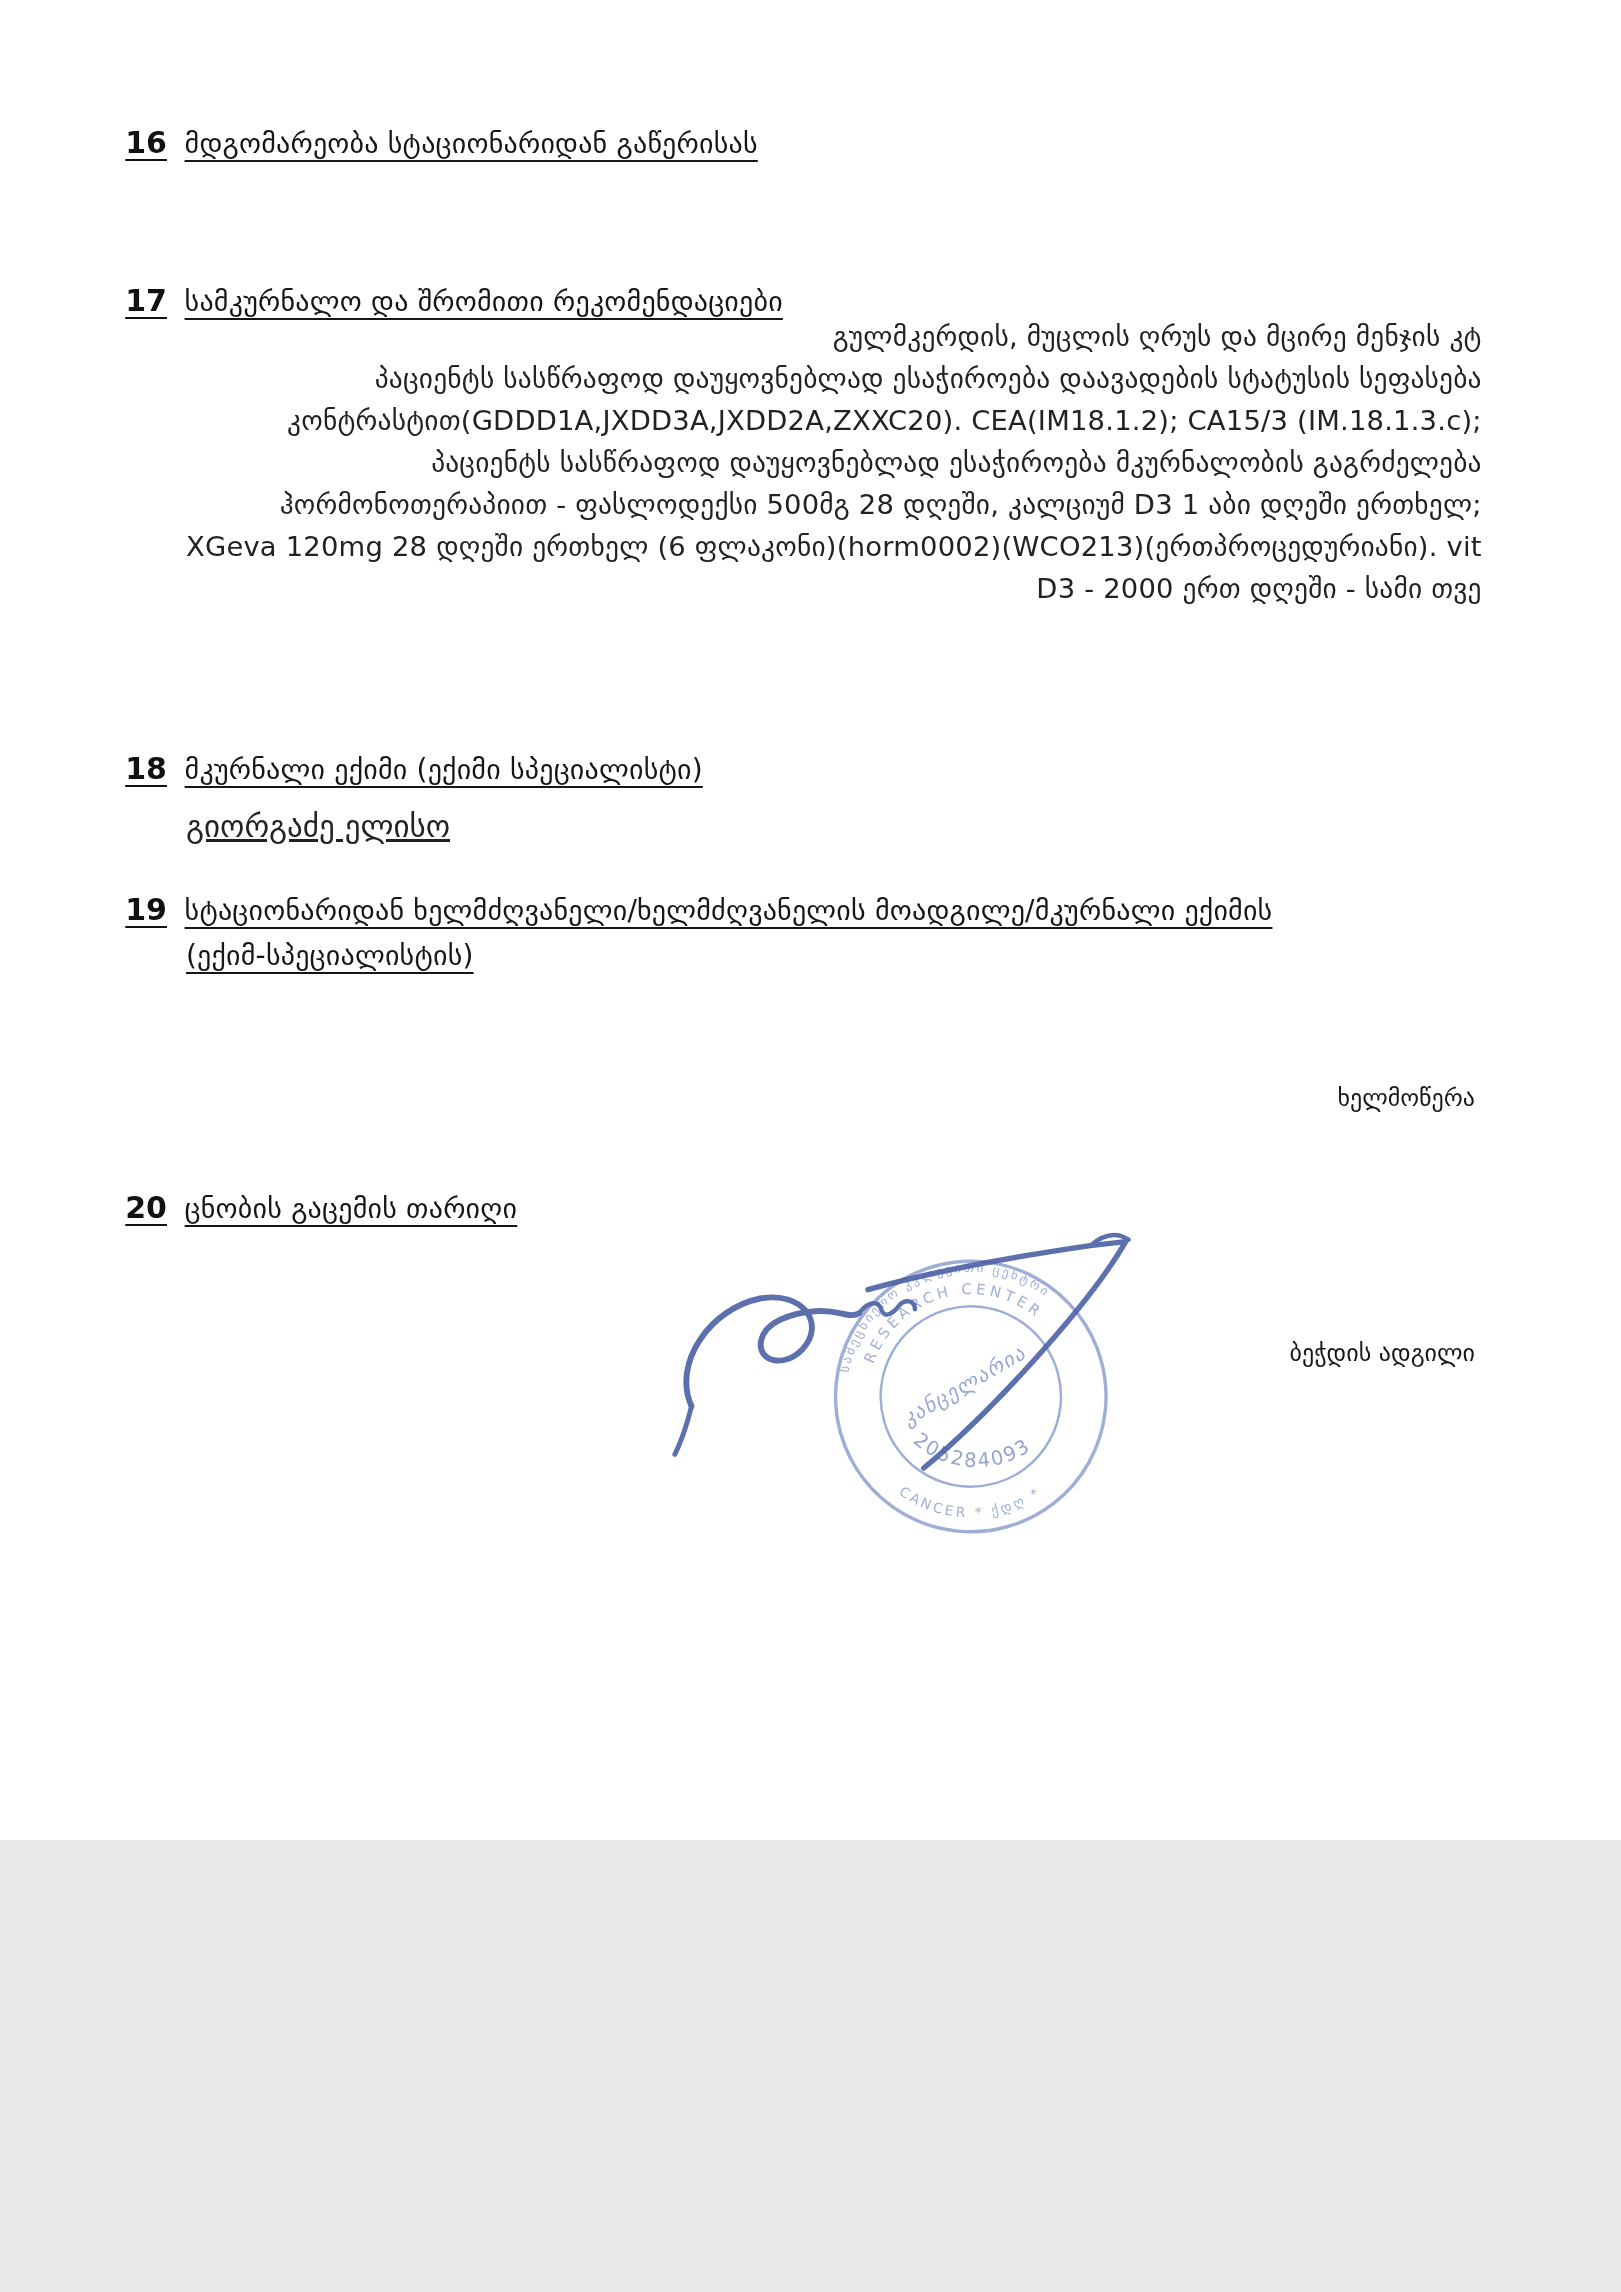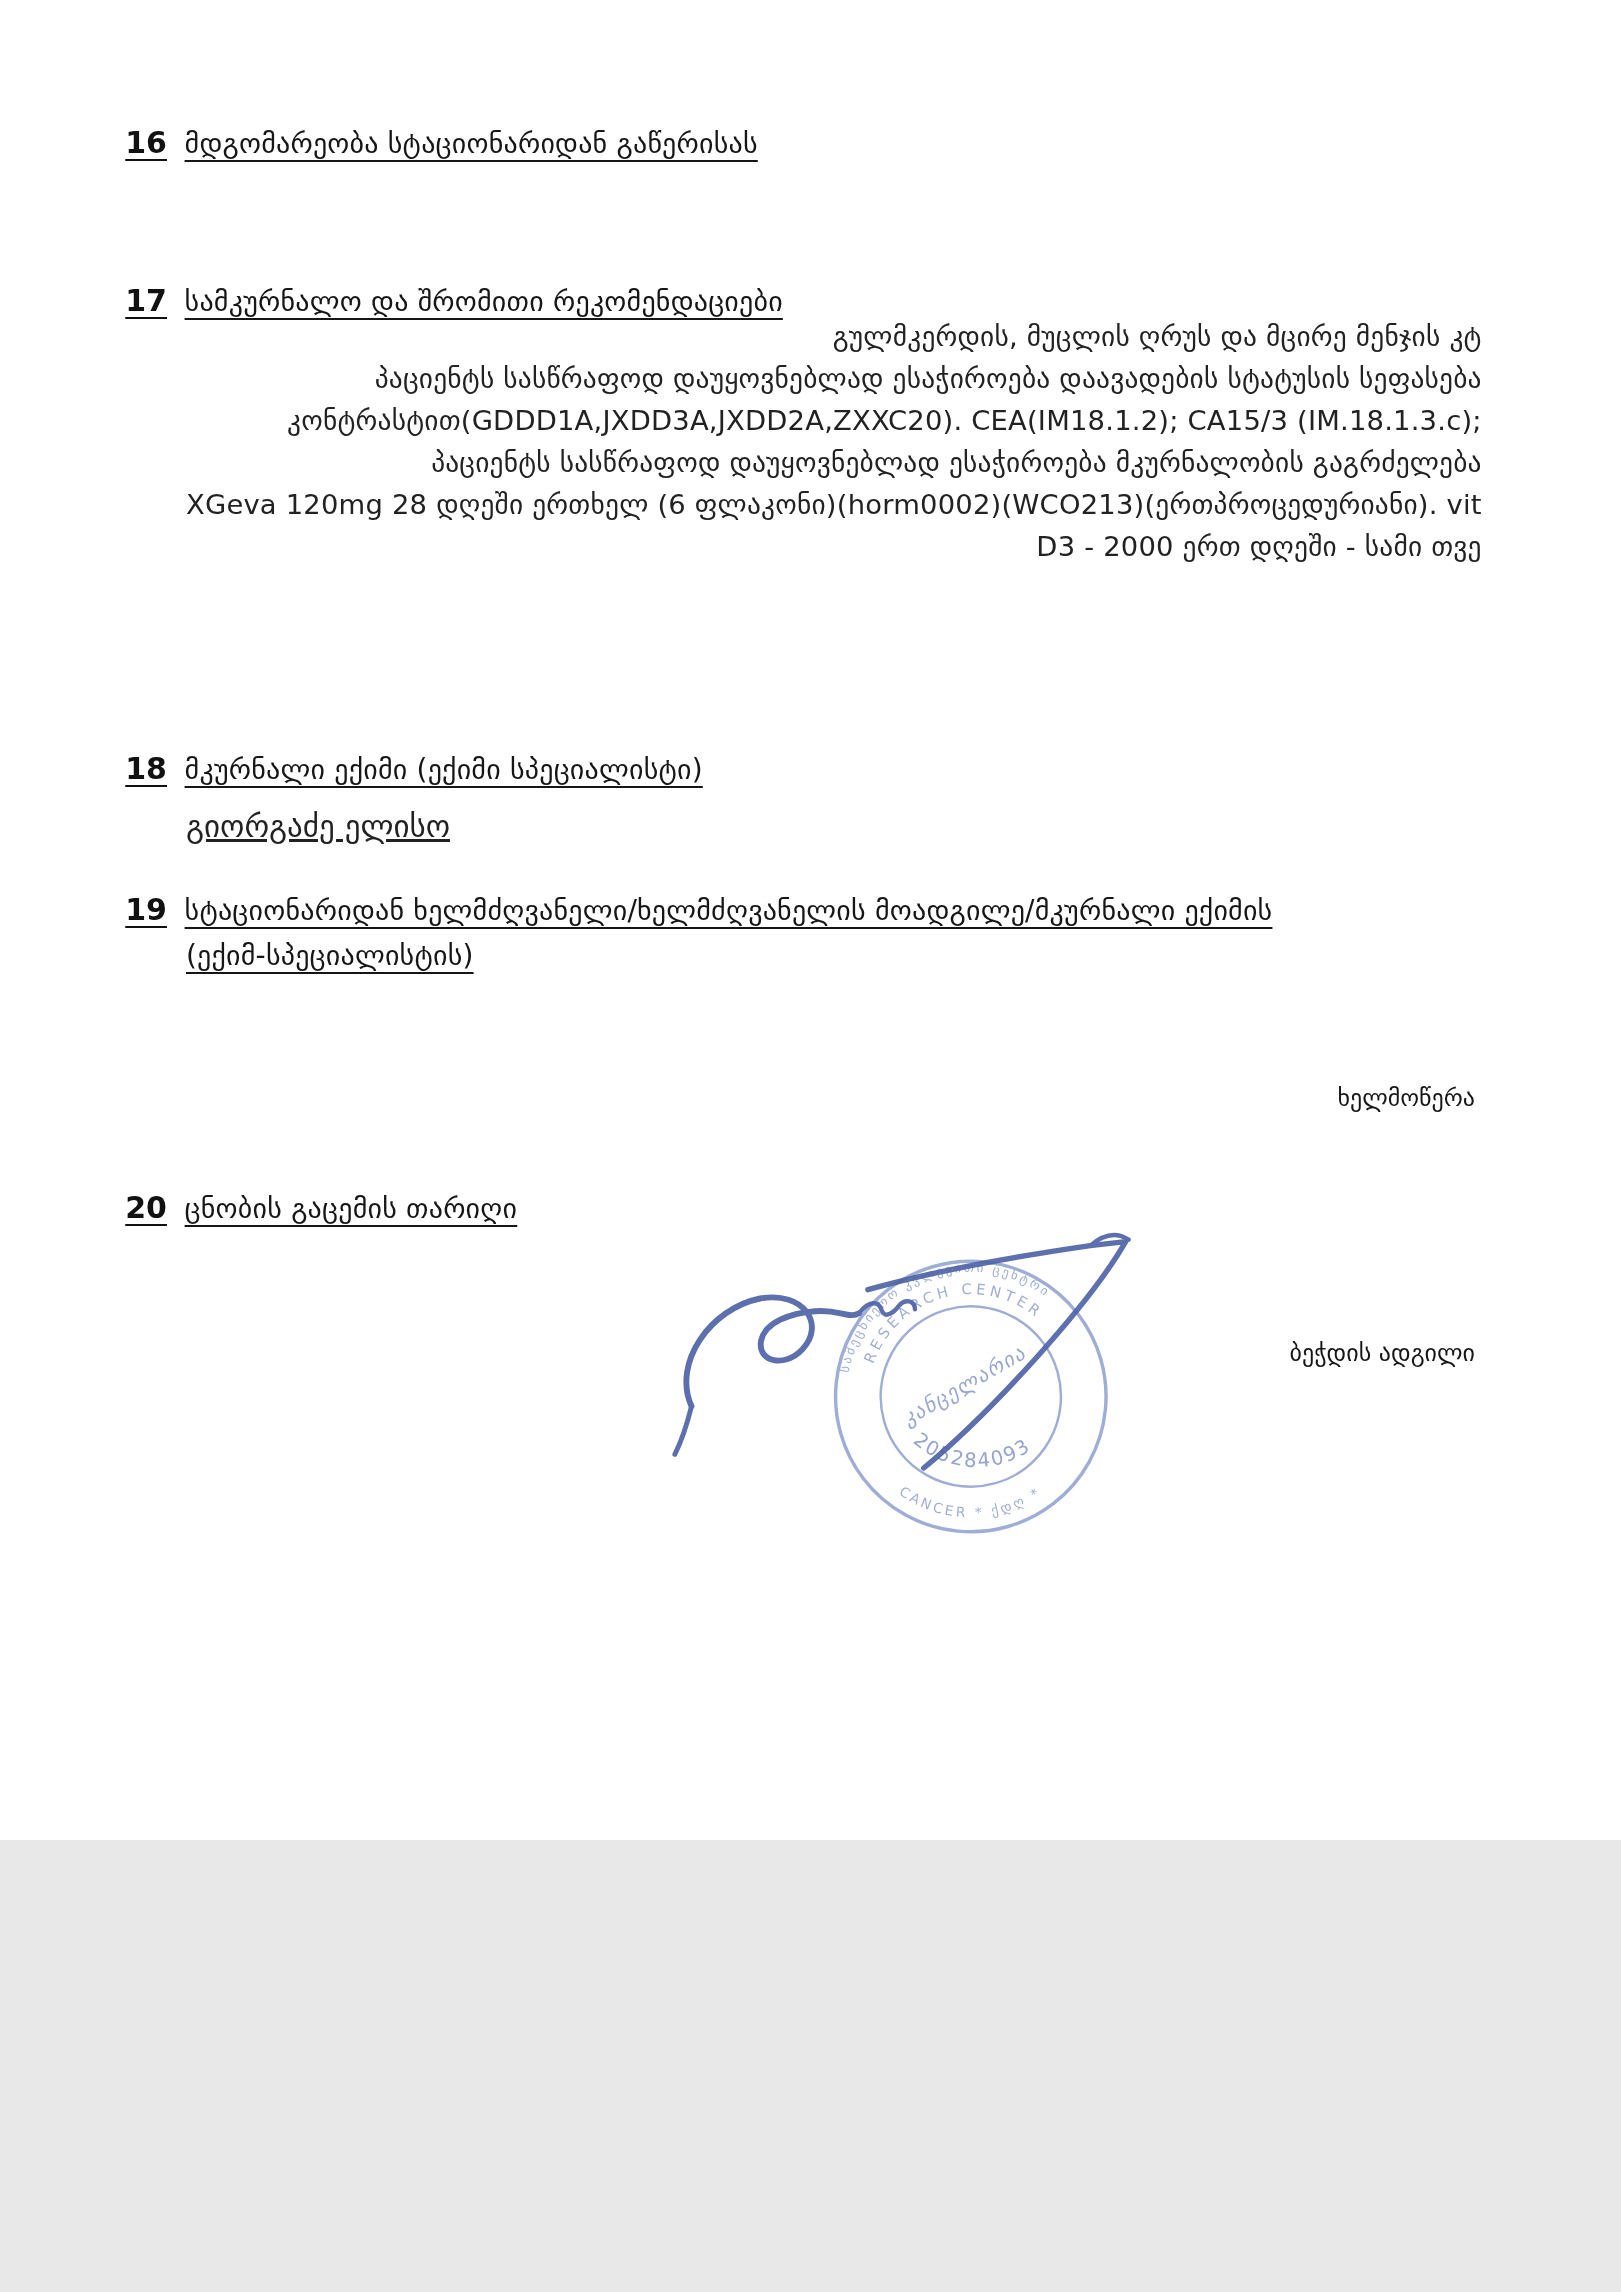--- a/index.html
+++ b/index.html
@@ -66,20 +66,21 @@
   </div>
 
   <div class="row" style="top:283px">
     <span class="num">17</span><span class="sec-title">სამკურნალო და შრომითი რეკომენდაციები</span>
   </div>
   <div class="body-text" style="top:316px">
     <div>გულმკერდის, მუცლის ღრუს და მცირე მენჯის კტ</div>
     <div>პაციენტს  სასწრაფოდ დაუყოვნებლად ესაჭიროება დაავადების სტატუსის სეფასება</div>
     <div>კონტრასტით(GDDD1A,JXDD3A,JXDD2A,ZXXC20). CEA(IM18.1.2); CA15/3 (IM.18.1.3.c);</div>
     <div>პაციენტს  სასწრაფოდ დაუყოვნებლად ესაჭიროება მკურნალობის გაგრძელება</div>
+    <div>ჰორმონოთერაპიით - ფასლოდექსი 500მგ 28 დღეში, კალციუმ D3 1 აბი დღეში ერთხელ;</div>
     <div>XGeva 120mg 28 დღეში ერთხელ (6 ფლაკონი)(horm0002)(WCO213)(ერთპროცედურიანი). vit</div>
     <div>D3 - 2000 ერთ დღეში - სამი თვე</div>
   </div>
 
   <div class="row" style="top:751px">
     <span class="num">18</span><span class="sec-title">მკურნალი ექიმი (ექიმი სპეციალისტი)</span>
   </div>
   <div class="plain" style="top:808px">გიორგაძე ელისო</div>
 
   <div class="row" style="top:892px">

